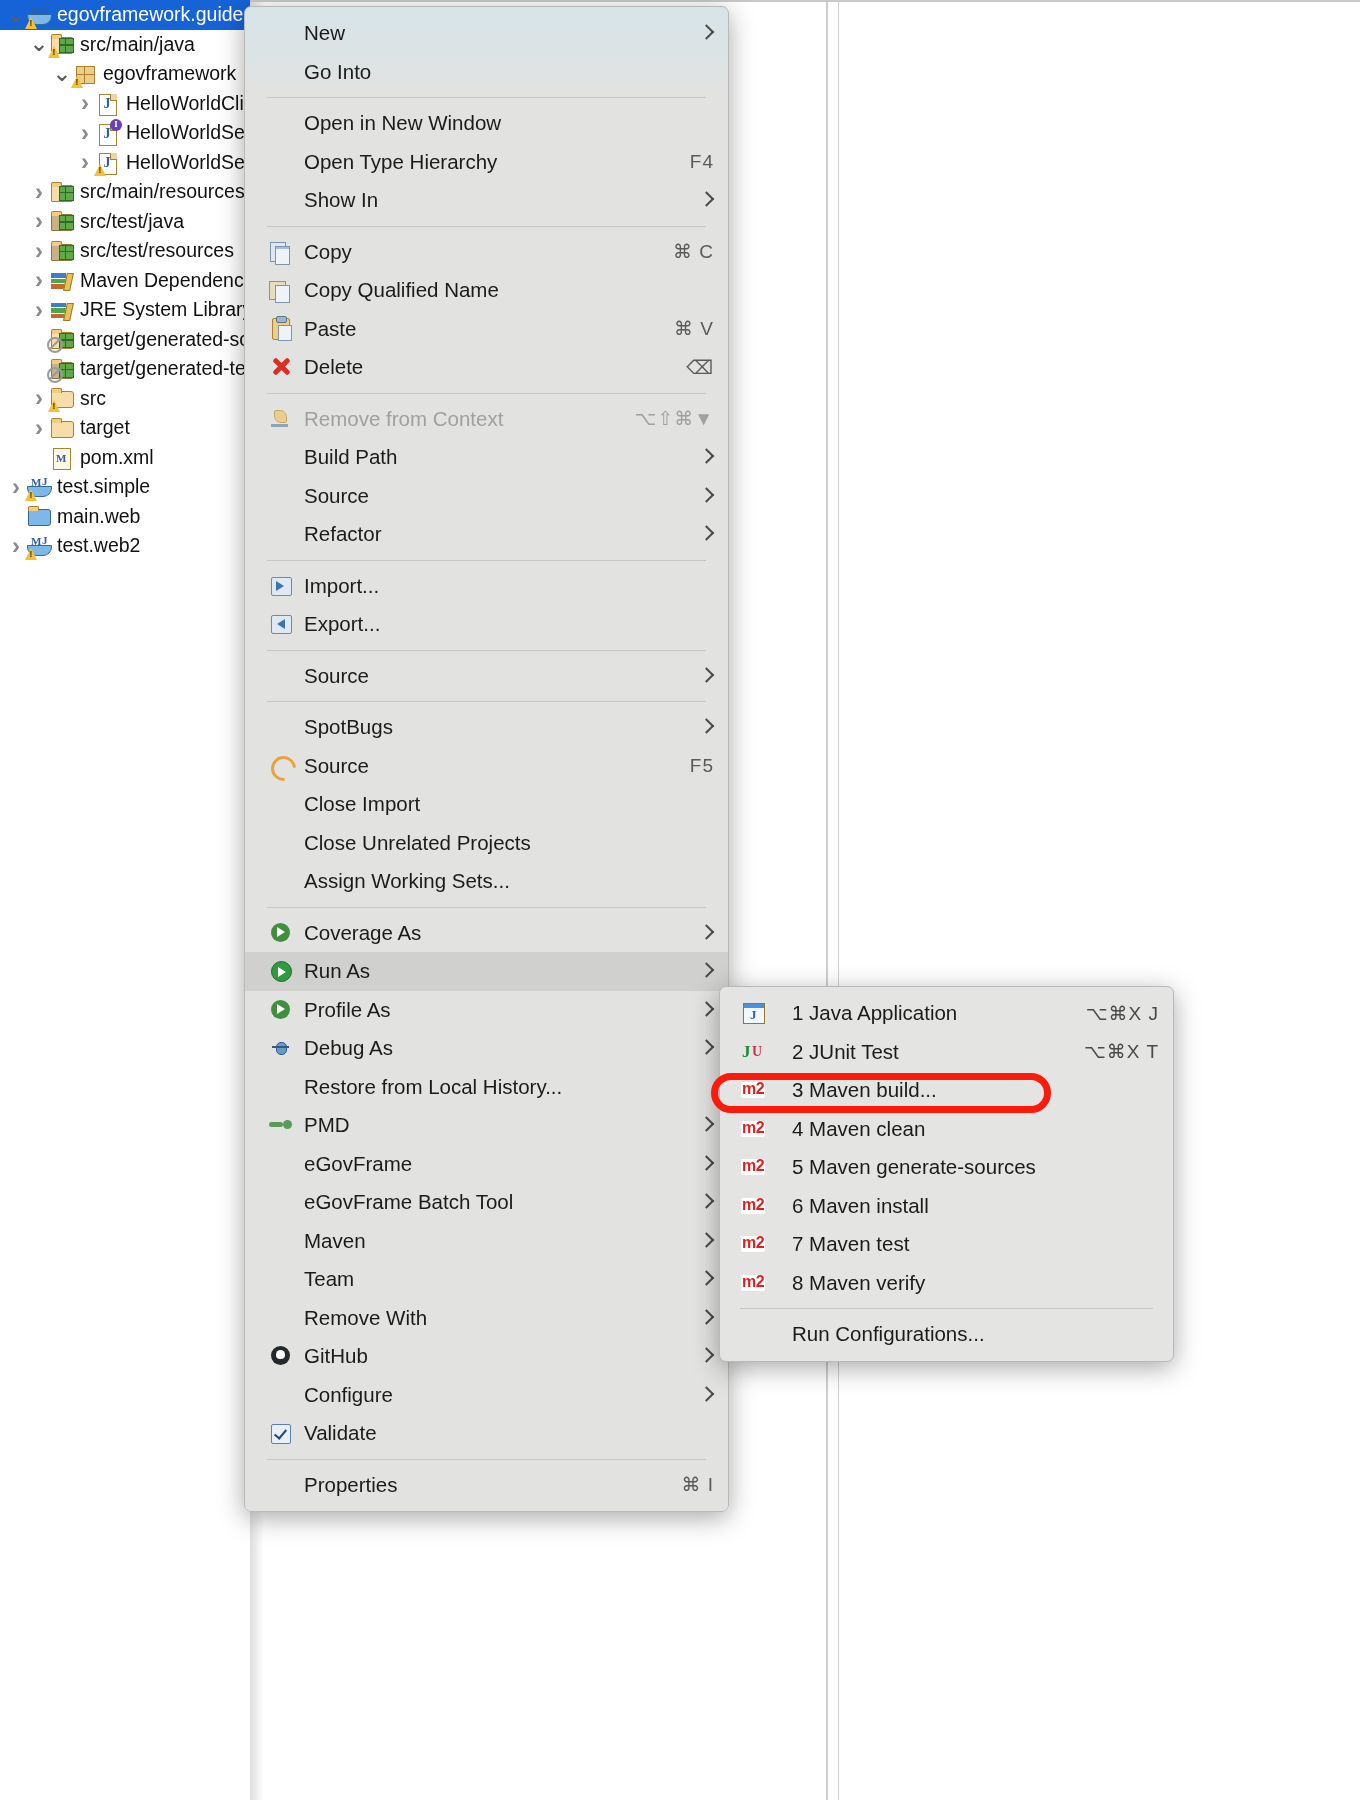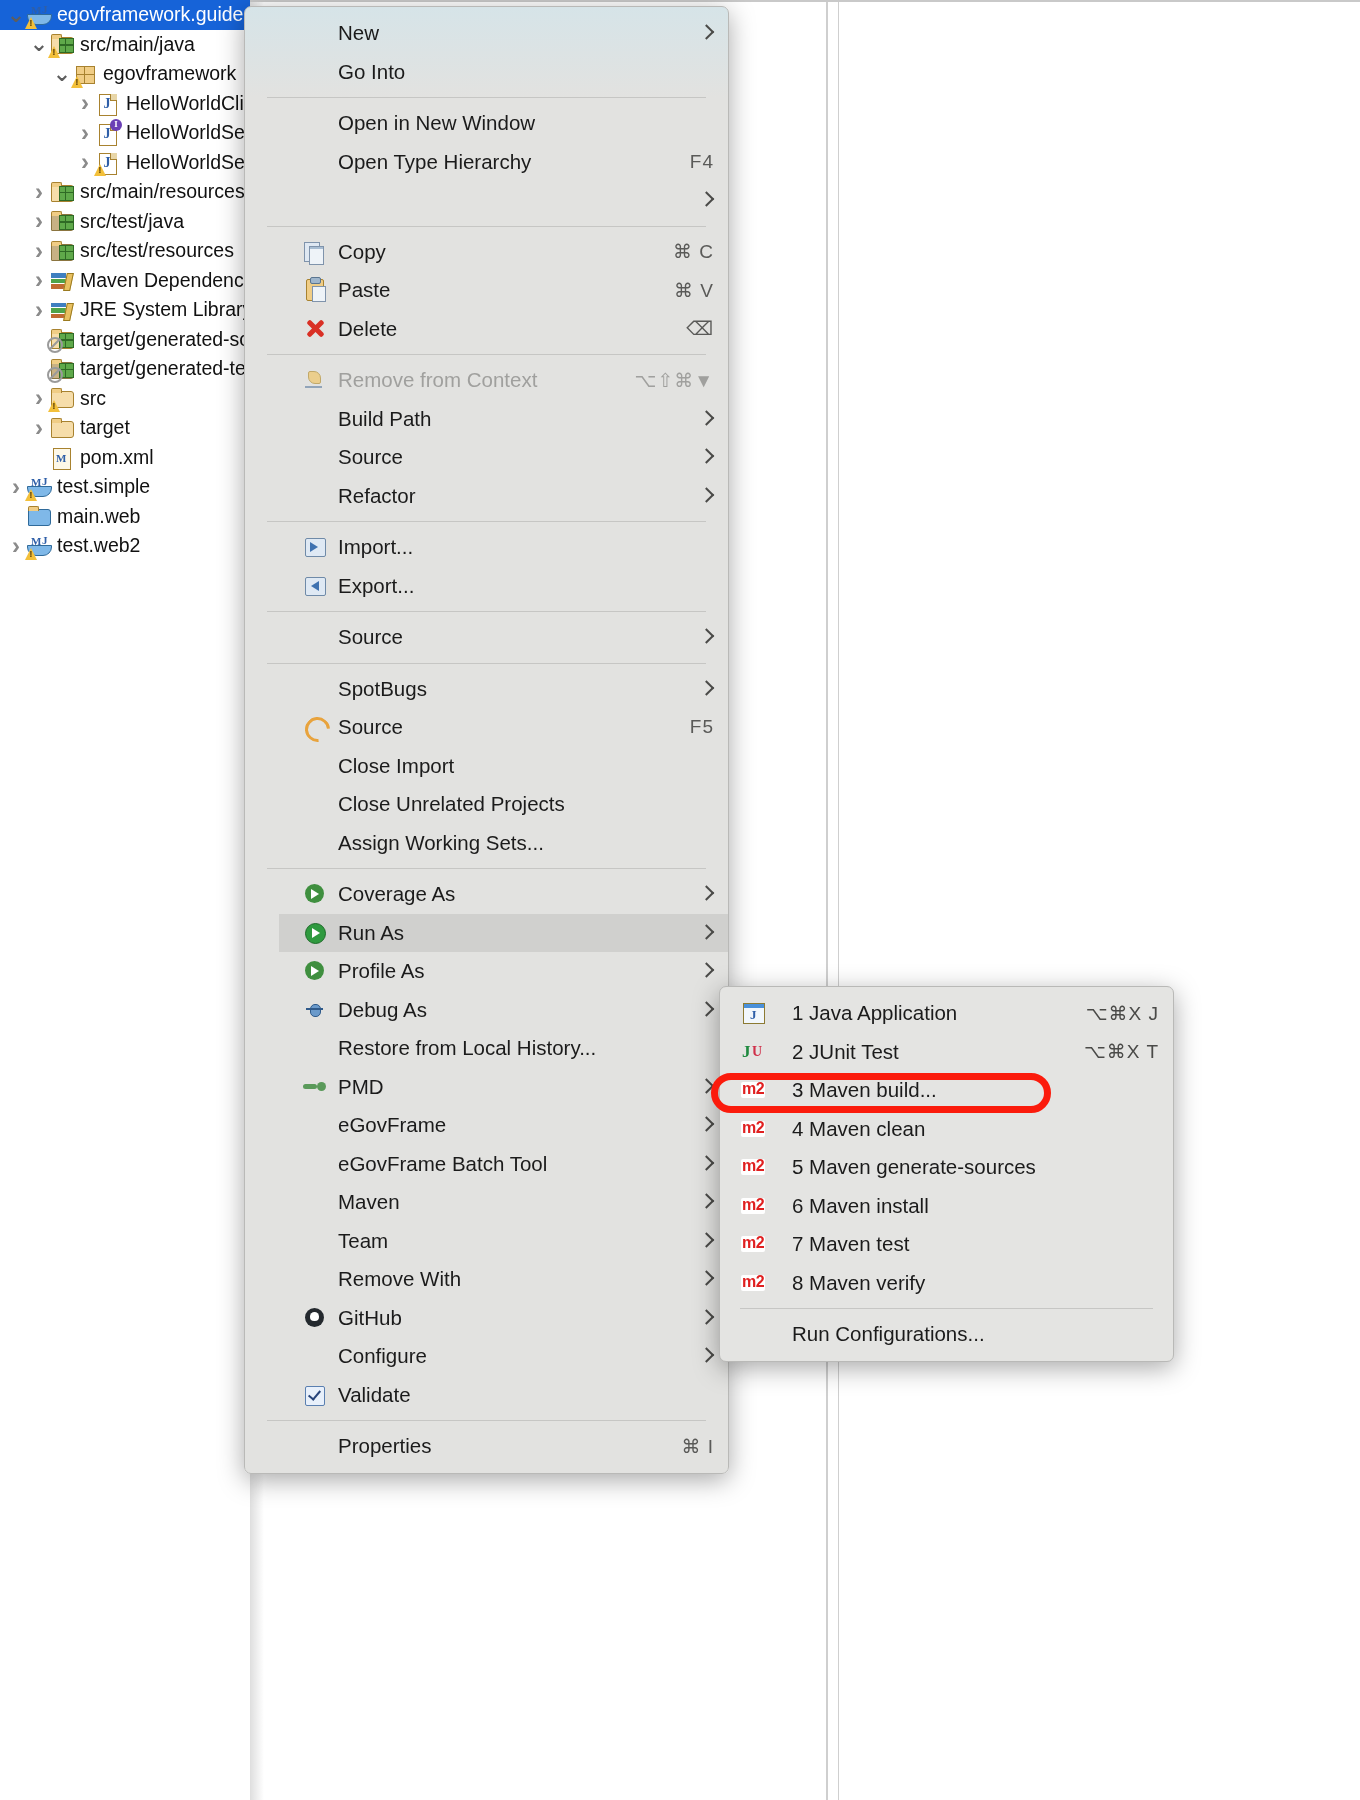--- a/index.html
+++ b/index.html
@@ -84,21 +84,21 @@
         border:1.4px solid #a8822f;}
   .mfile:after{content:"M";position:absolute;left:2px;top:3px;font-size:11px;font-weight:700;
         color:#2f5fa8;font-family:"Liberation Serif",serif;}
 
   
   .menu{position:absolute;background:#e2e2e0;border:1px solid #b9b9b7;border-radius:7px;
         box-shadow:0 6px 26px rgba(0,0,0,0.34);padding:7px 0;box-sizing:border-box;}
   #ctxmenu{left:244px;top:6px;width:485px;
            background:linear-gradient(to bottom,#d6e4e8 0,#e2e2e0 90px,#e2e2e0 100%);}
   .mi{position:relative;height:38.5px;display:flex;align-items:center;
-      font-size:20.5px;color:#1b1b1b;padding:0 14px 0 24px;white-space:nowrap;margin-left:34px;}
+      font-size:20.5px;color:#1b1b1b;padding:0 14px 0 24px;white-space:nowrap;}
   .mi.hl{background:#d0d0ce;}
   .mi.dis{color:#a0a09e;}
   .mi .mtext{flex:1;}
   .mi .mkey{font-size:19px;color:#5a5a58;margin-left:18px;letter-spacing:1px;}
   .mi.dis .mkey{color:#a0a09e;}
   .mi .arrow{position:absolute;right:16px;top:50%;transform:translateY(-50%);
       width:9px;height:9px;border-right:2.6px solid #4a4a48;border-bottom:2.6px solid #4a4a48;
       margin-top:-1px;}
   .mi .arrow.rot{transform:translateY(-50%) rotate(-45deg);}
   .msep{height:1px;background:#c6c6c4;margin:6px 22px;}
@@ -427,29 +427,36 @@
         <span class="mic"></span>
         <span class="mtext">Open in New Window</span>
       </div>
       <div class="mi">
         <span class="mic"></span>
         <span class="mtext">Open Type Hierarchy</span>
         <span class="mkey">F4</span>
       </div>
       <div class="mi">
         <span class="mic"></span>
+        <span class="mtext">Show In</span>
         <span class="arrow rot"></span>
       </div>
       <div class="msep"></div>
       <div class="mi">
         <span class="mic">
           <span class="ic-copy"></span>
         </span>
         <span class="mtext">Copy</span>
         <span class="mkey">⌘ C</span>
+      </div>
+      <div class="mi">
+        <span class="mic">
+          <span class="ic-copy2"></span>
+        </span>
+        <span class="mtext">Copy Qualified Name</span>
       </div>
       <div class="mi">
         <span class="mic">
           <span class="ic-paste"></span>
         </span>
         <span class="mtext">Paste</span>
         <span class="mkey">⌘ V</span>
       </div>
       <div class="mi">
         <span class="mic">

